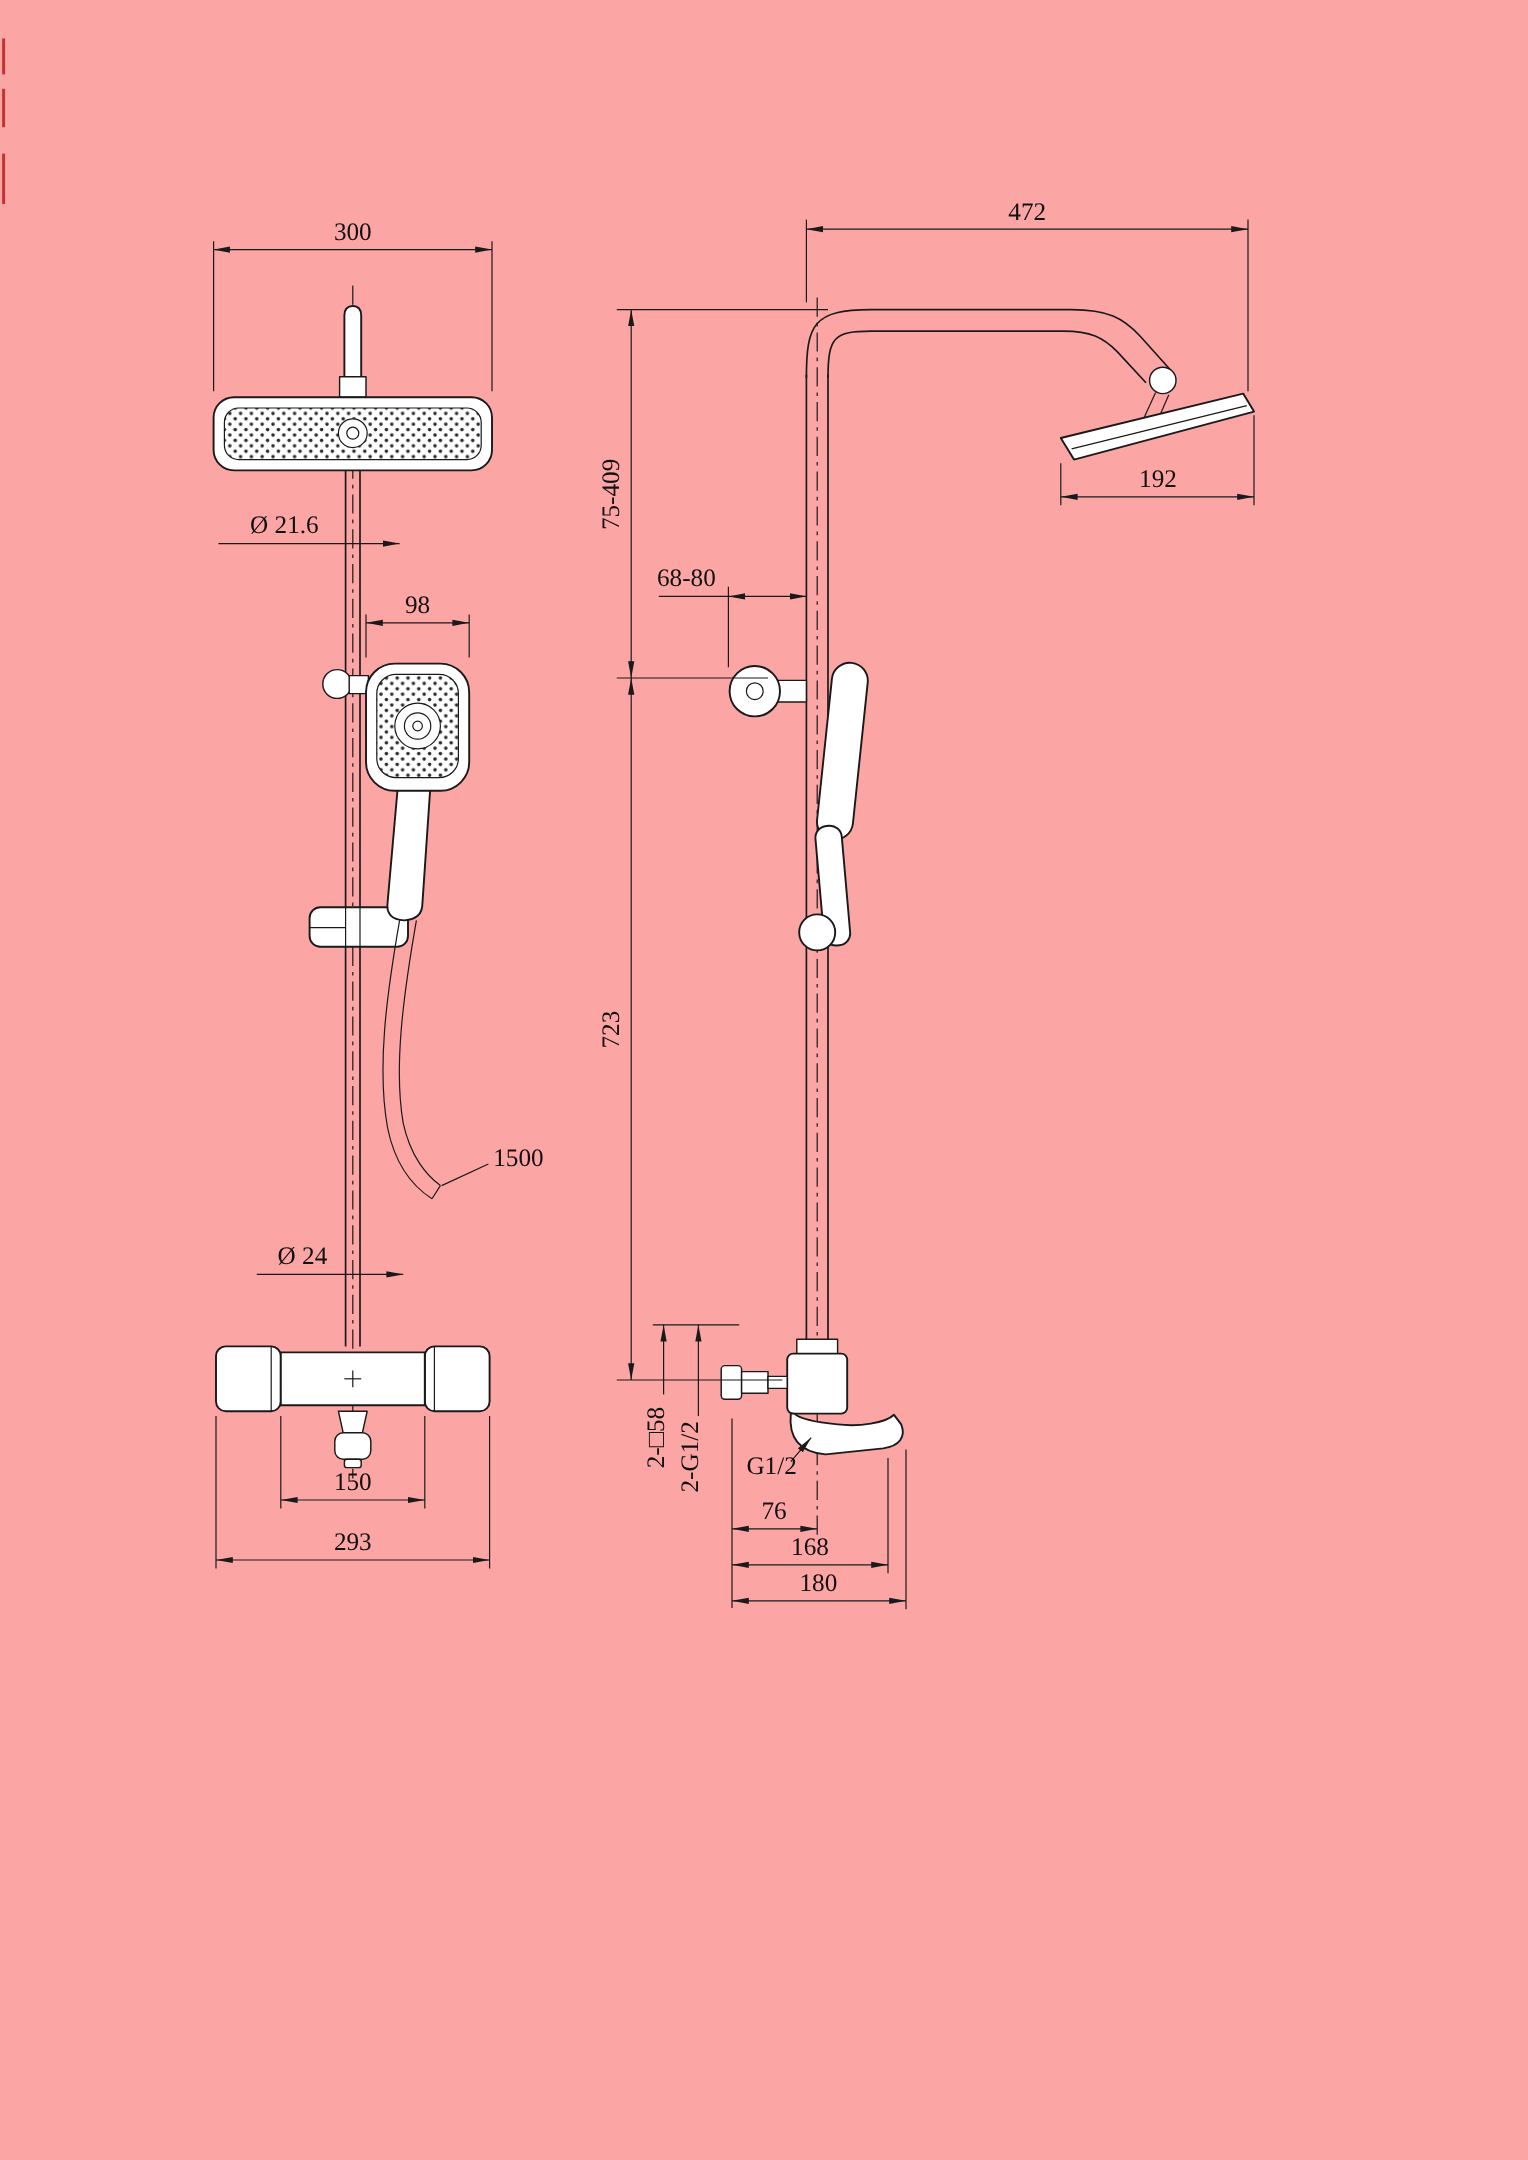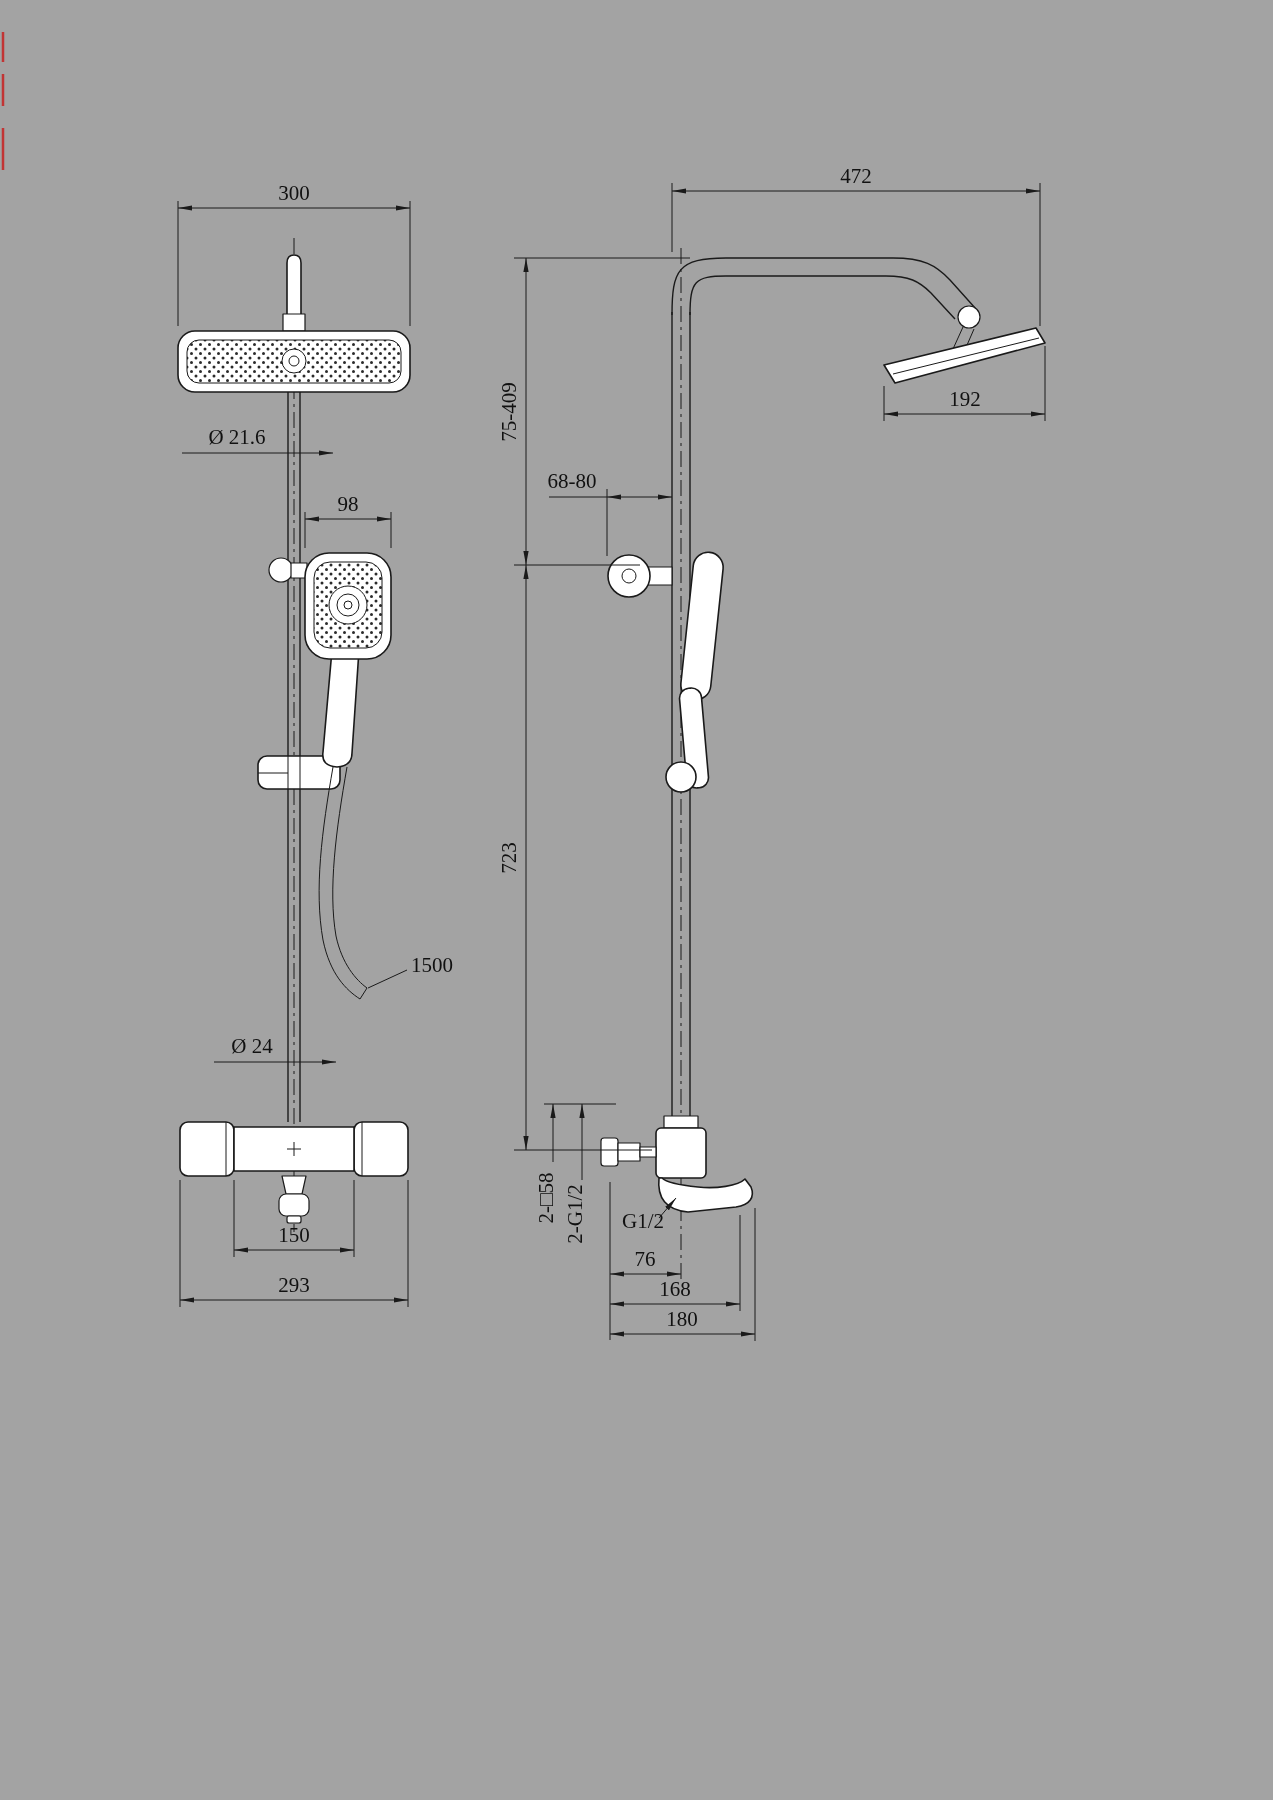--- a/index.html
+++ b/index.html
@@ -1,16 +1,16 @@
 <!DOCTYPE html>
 <html><head>
 <meta charset="utf-8">
 <style>
   html,body{margin:0;padding:0;background:#ffffff;}
-  .page{position:relative;width:1273px;height:1800px;background:#a3a3a3;overflow:hidden;}
+  .page{position:relative;width:1273px;height:1800px;background:#fca5a5;overflow:hidden;}
   svg{display:block;}
   svg text{font-family:"Liberation Serif", serif;font-size:21px;fill:#111;text-anchor:middle;}
   .ol{fill:#fff;stroke:#1a1a1a;stroke-width:1.6;stroke-linejoin:round;}
   .ol2{fill:#fff;stroke:#1a1a1a;stroke-width:1.2;stroke-linejoin:round;}
   .ln{stroke:#1a1a1a;stroke-width:1.4;fill:none;}
   .thin{stroke:#1a1a1a;stroke-width:1;fill:none;}
   .dim{stroke:#1a1a1a;stroke-width:1;fill:none;}
   .ext{stroke:#1a1a1a;stroke-width:1;fill:none;}
   .cl{stroke:#1a1a1a;stroke-width:1;fill:none;stroke-dasharray:16 5 3 5;}
   .red{stroke:#c23434;stroke-width:2.5;fill:none;}

